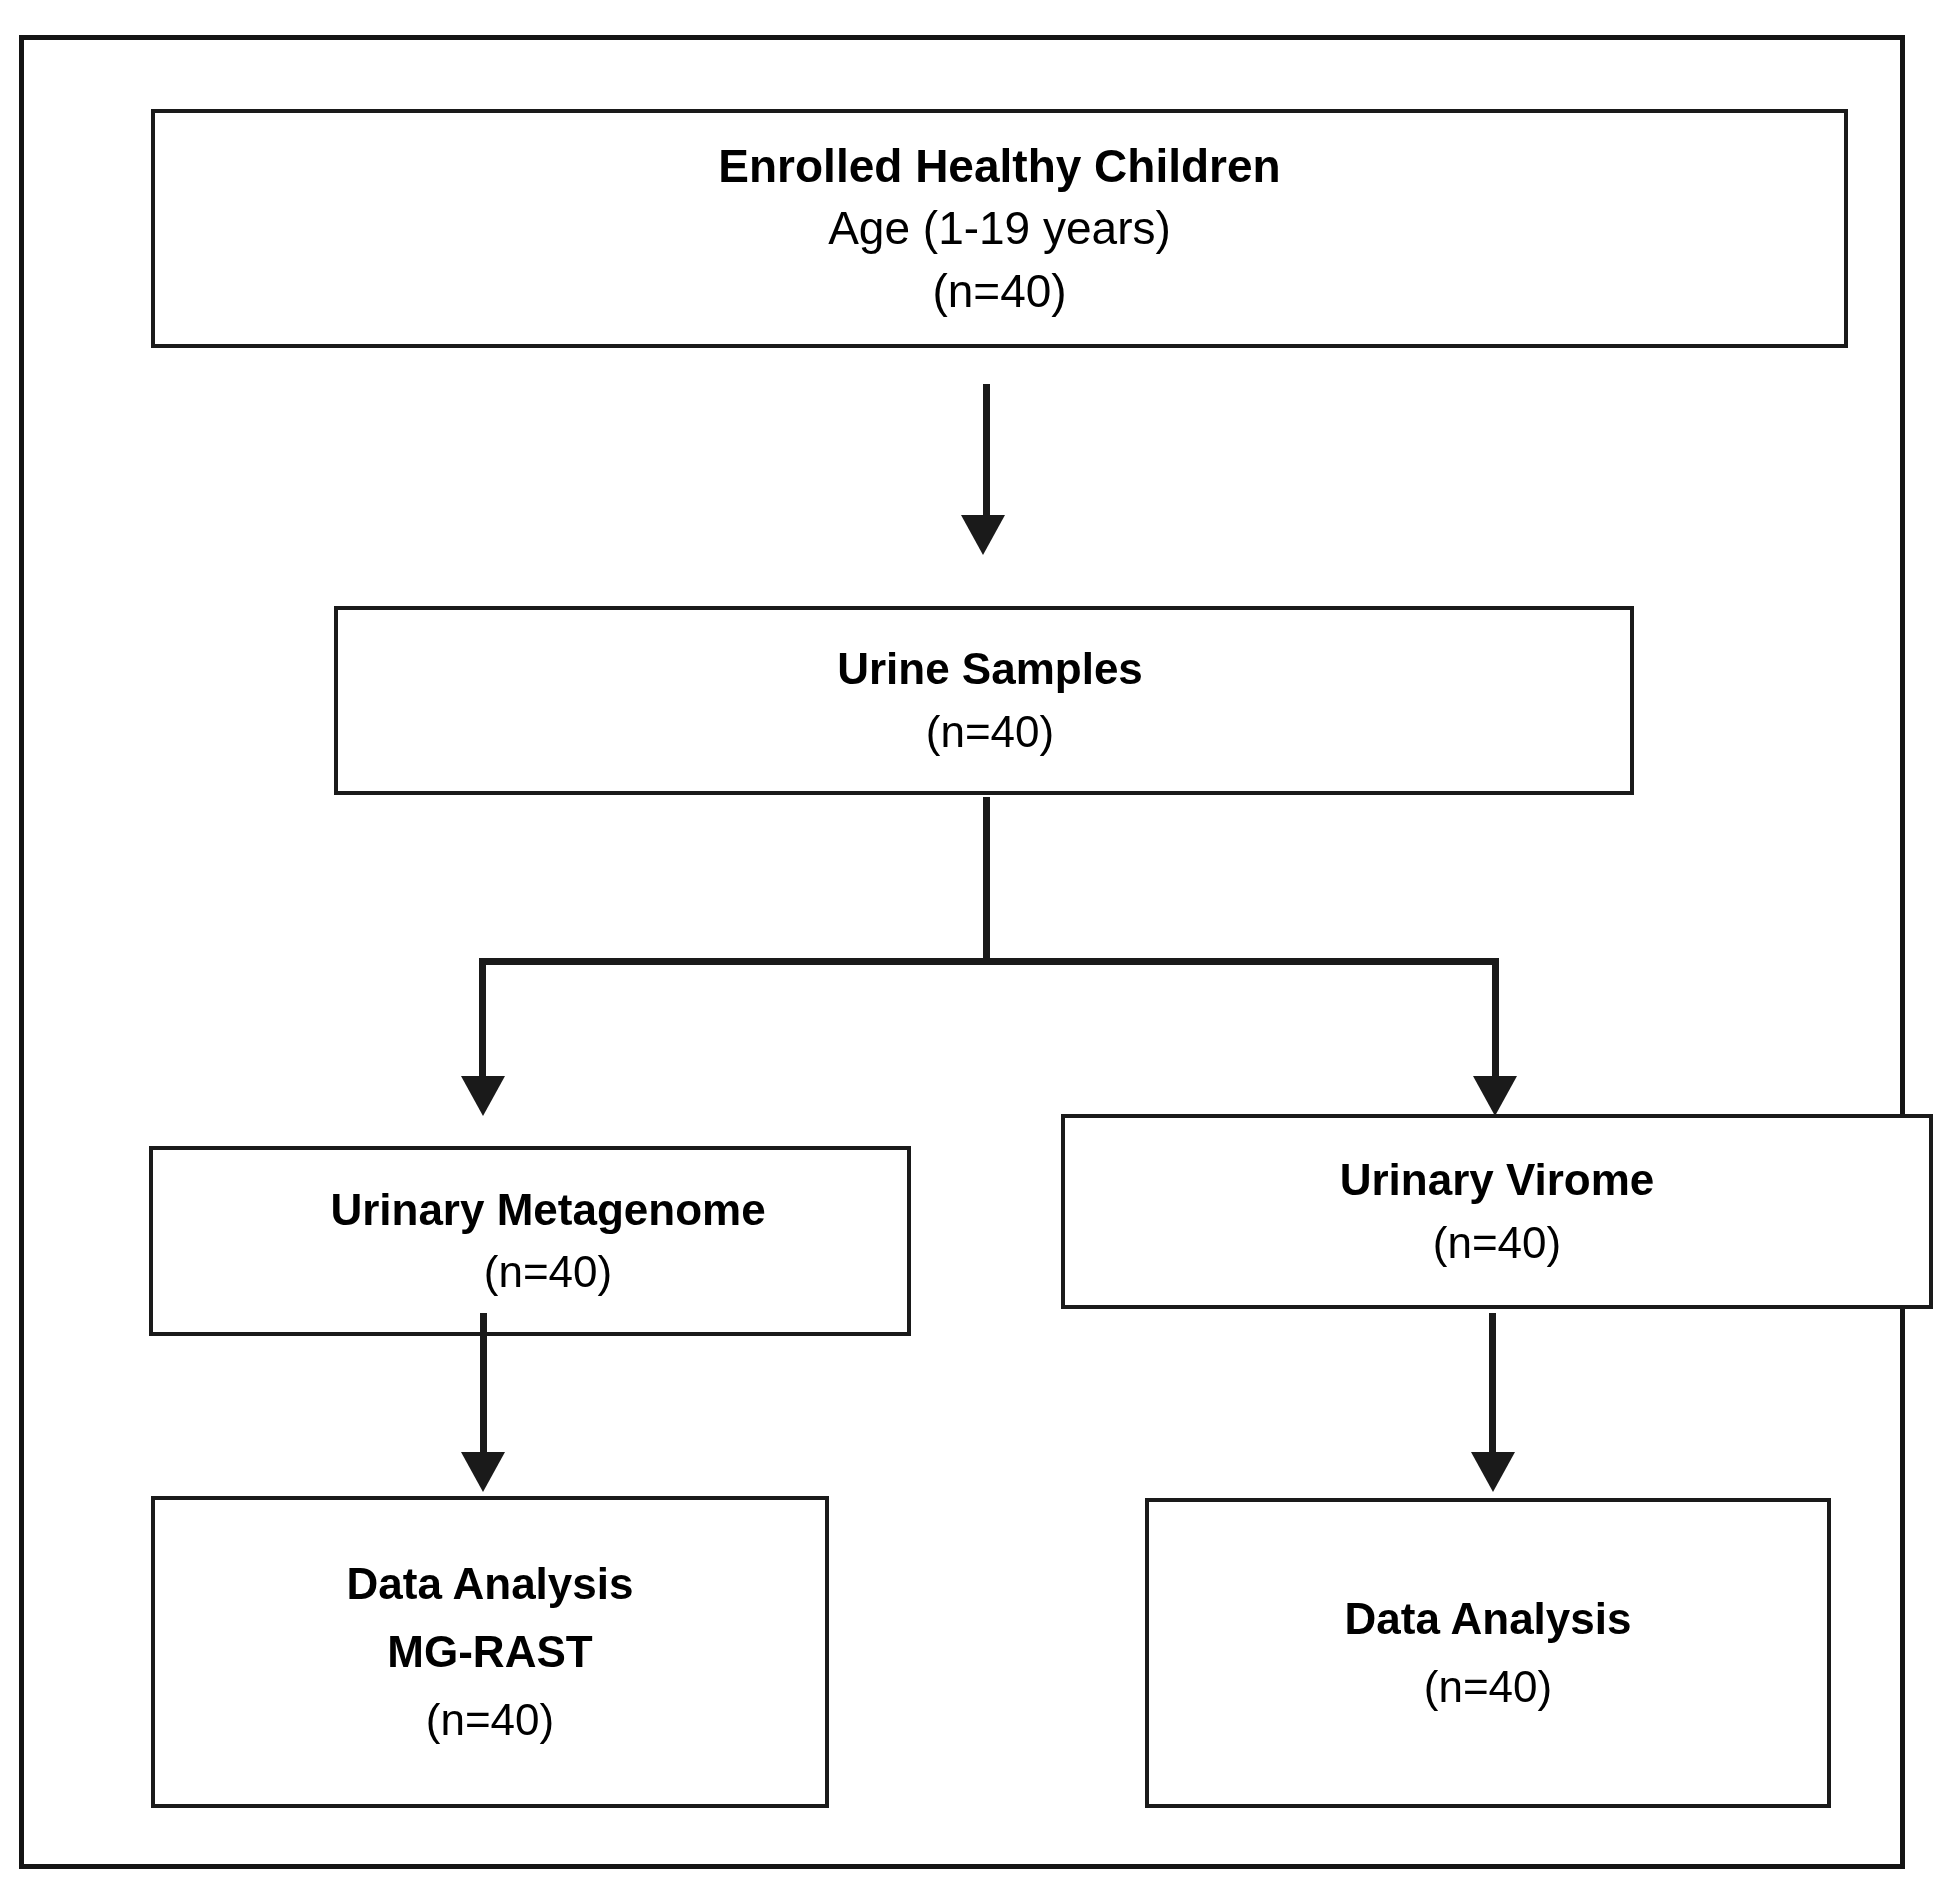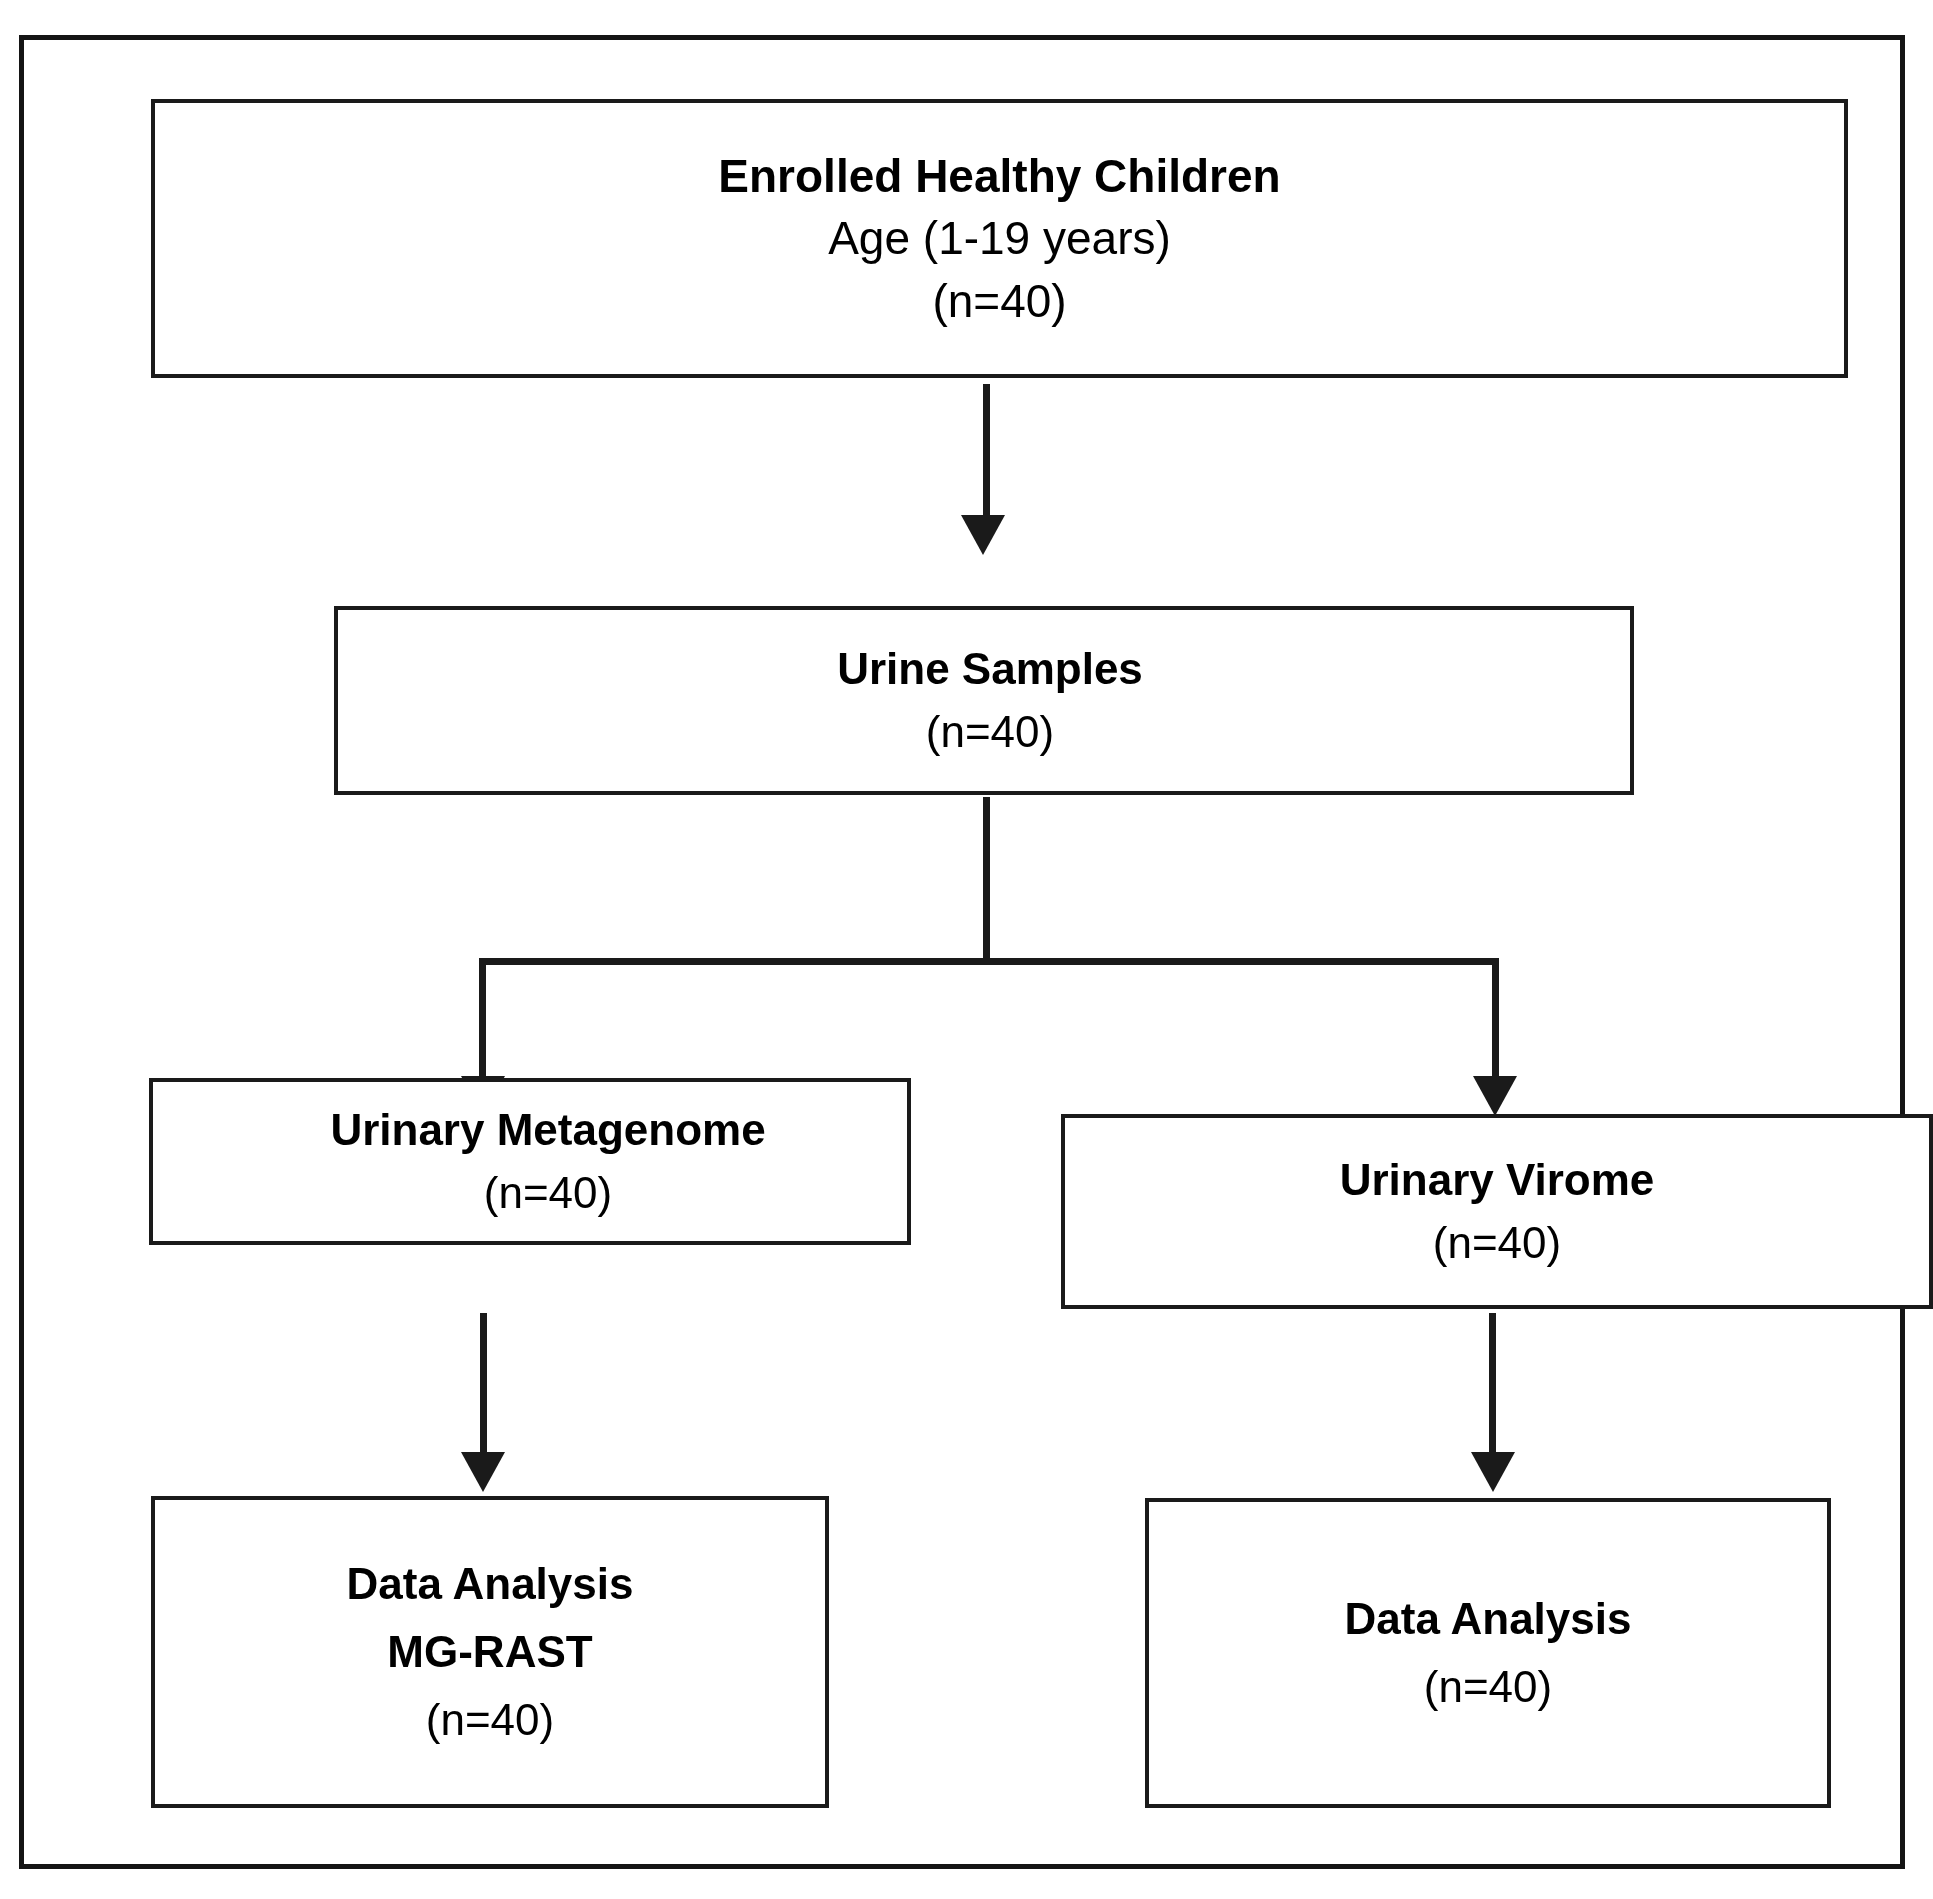--- a/index.html
+++ b/index.html
@@ -44,27 +44,27 @@
     display: block;
     white-space: nowrap;
     font-size: 44px;
     font-weight: 400;
   }
   .node .line.bold {
     font-weight: bold;
   }
   
   #node-enrolled {
-    left: 151px;  top: 99px;  width: 1697px; height: 279px;
+    left: 151px;  top: 109px;  width: 1697px; height: 239px;
   }
   #node-urine {
     left: 334px;  top: 606px;  width: 1300px; height: 189px; padding-left: 12px;
   }
   #node-metagenome {
-    left: 149px;  top: 1078px; width: 762px;  height: 167px; padding-left: 36px;
+    left: 149px;  top: 1146px; width: 762px;  height: 190px; padding-left: 36px;
   }
   #node-virome {
     left: 1061px; top: 1114px; width: 872px;  height: 195px;
   }
   #node-mgrast {
     left: 151px;  top: 1496px; width: 678px;  height: 312px;
   }
   #node-fve {
     left: 1145px; top: 1498px; width: 686px;  height: 310px;
   }

